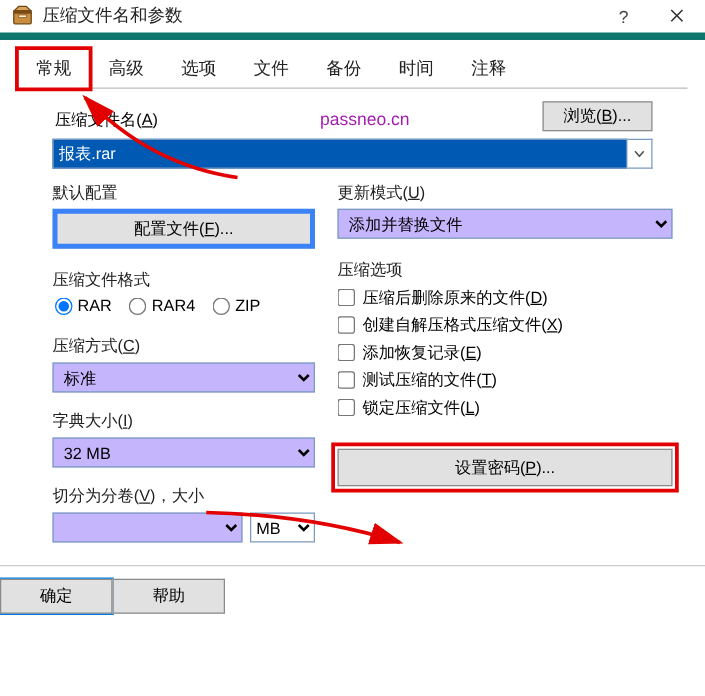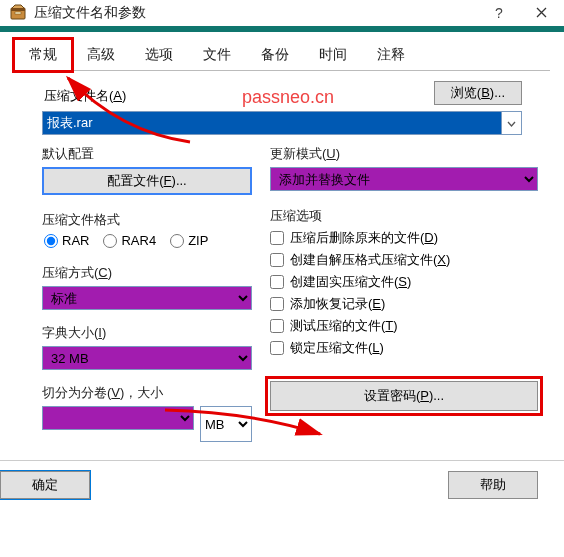--- a/index.html
+++ b/index.html
@@ -13,49 +13,49 @@
   .dialog-body { padding: 6px 14px 6px 14px; }
 
   .tabbar { display:flex; border-bottom:1px solid #bbb; margin-bottom: 10px; position: relative;}
   .tab { padding: 6px 14px 6px 14px; font-size: 14px; color:#222; border:1px solid transparent; border-bottom:none; cursor:pointer; position:relative; top:1px;}
   .tab.active { border:1px solid #bbb; border-bottom:1px solid #fff; background:#fff;}
   .tab.active.redbox { outline: 3px solid #e30000; outline-offset: -1px; }
 
   .row { display:flex; align-items:flex-end; }
   .hotkey { text-decoration: underline; }
 
-  .watermark { position:absolute; top: 87px; left: 242px; font-size: 18px; color:#ef4444; font-family: 'Segoe UI', Arial; }
+  .watermark { position:absolute; top: 87px; left: 256px; font-size: 14px; color:#a21caf; font-family: 'Segoe UI', Arial; }
 
   .field-label { font-size: 13px; margin-left: 30px; }
   .browse-btn { margin-left:auto; padding: 2px 16px; font-size: 13px; border:1px solid #8b8b8b; background:#e1e1e1; }
 
   .fname-input { margin: 6px 28px 0 28px; display:flex; }
   .fname-input input { flex:1; height:24px; font-size: 13px; padding: 2px 4px; background:#0059b3; color:#fff; border:1px solid #7a9ac0; }
   .fname-input .ddl { width:20px; height:24px; border:1px solid #7a9ac0; border-left:none; background:#fff; display:flex; align-items:center; justify-content:center; font-size:10px; color:#555;}
 
   .cols { display:flex; gap: 18px; margin-top: 10px; }
   .colL { width: 210px; margin-left: 28px;}
   .colR { flex:1; margin-right: 12px;}
 
   .section-label { font-size: 13px; color:#222; margin-bottom: 4px; }
-  .wide-btn { width:100%; padding: 3px 0; font-size: 13px; border:2px solid #3b82f6; background:#e1e1e1; }
-  select.ctrl, input.ctrl { width:100%; height:24px; font-size:13px; border:1px solid #7a9ac0; background:#a21caf; padding:1px 4px;}
+  .wide-btn { width:100%; padding: 3px 0; font-size: 13px; border:4px solid #3b82f6; background:#e1e1e1; }
+  select.ctrl, input.ctrl { width:100%; height:24px; font-size:13px; border:1px solid #7a9ac0; background:#c4b5fd; padding:1px 4px;}
   .fmt-row { display:flex; gap:14px; font-size:13px; margin:4px 0 0 2px;}
   .fmt-row label { display:flex; align-items:center; gap:4px;}
   .opt-list { display:flex; flex-direction:column; gap:4px; font-size:13px; margin-top:2px;}
   .opt-list label { display:flex; align-items:center; gap:6px;}
   input[type=checkbox], input[type=radio]{ width:14px; height:14px; margin:0;}
 
   .split-row { display:flex; gap:6px; }
-  .split-row .unit { width:52px; height:36px; font-size:13px; border:1px solid #7a9ac0; background:#fff;}
+  .split-row .unit { width:52px; height:24px; font-size:13px; border:1px solid #7a9ac0; background:#fff;}
 
   .pwd-btn { width:100%; padding:5px 0; font-size:13px; border:1px solid #8b8b8b; background:#e1e1e1; }
   .redframe { outline: 3px solid #e30000; outline-offset: 2px; }
 
-  .footer { display:flex; justify-content:space-between; gap:14px; padding: 10px 26px 16px 0; border-top:1px solid #ccc; margin-top: 12px;}
+  .footer { display:flex; justify-content:flex-start; padding: 10px 26px 16px 0; border-top:1px solid #ccc; margin-top: 12px;}
   .footer button { width:90px; padding:4px 0; font-size:13px; border:1px solid #8b8b8b; background:#e1e1e1;}
   .footer button.primary { outline: 1px solid #0078d7; }
 
   
   svg.arrow { position:absolute; pointer-events:none; }
 </style>
 </head>
 <body>
 
 <div class="titlebar">
@@ -161,24 +161,20 @@
 
       <div class="section-label" style="margin-top:16px;">压缩选项</div>
       <div class="opt-list">
         <label>
             <input type="checkbox" style="">
             <span><span>压缩后删除原来的文件(</span><span class="hotkey">D</span><span>)</span></span>
           </label>
         <label>
             <input type="checkbox" style="">
             <span><span>创建自解压格式压缩文件(</span><span class="hotkey">X</span><span>)</span></span>
-          </label>
-        <label>
-            <input type="checkbox" style="">
-            <span><span>创建固实压缩文件(</span><span class="hotkey">S</span><span>)</span></span>
           </label>
         <label>
             <input type="checkbox" style="">
             <span><span>添加恢复记录(</span><span class="hotkey">E</span><span>)</span></span>
           </label>
         <label>
             <input type="checkbox" style="">
             <span><span>测试压缩的文件(</span><span class="hotkey">T</span><span>)</span></span>
           </label>
         <label>

